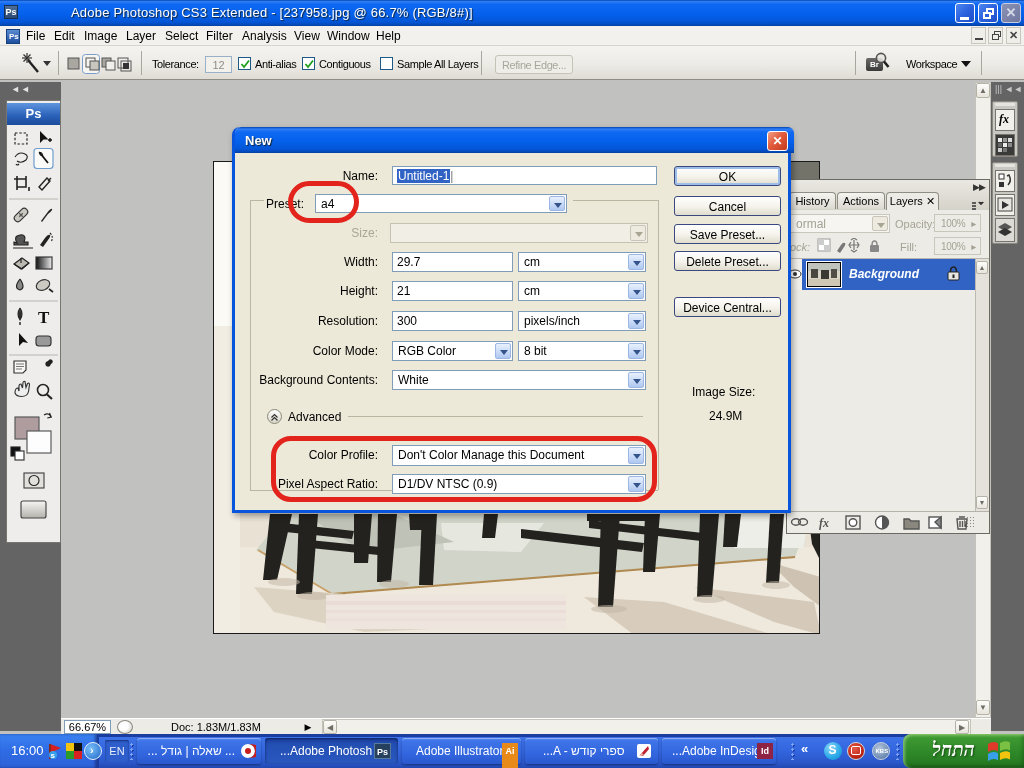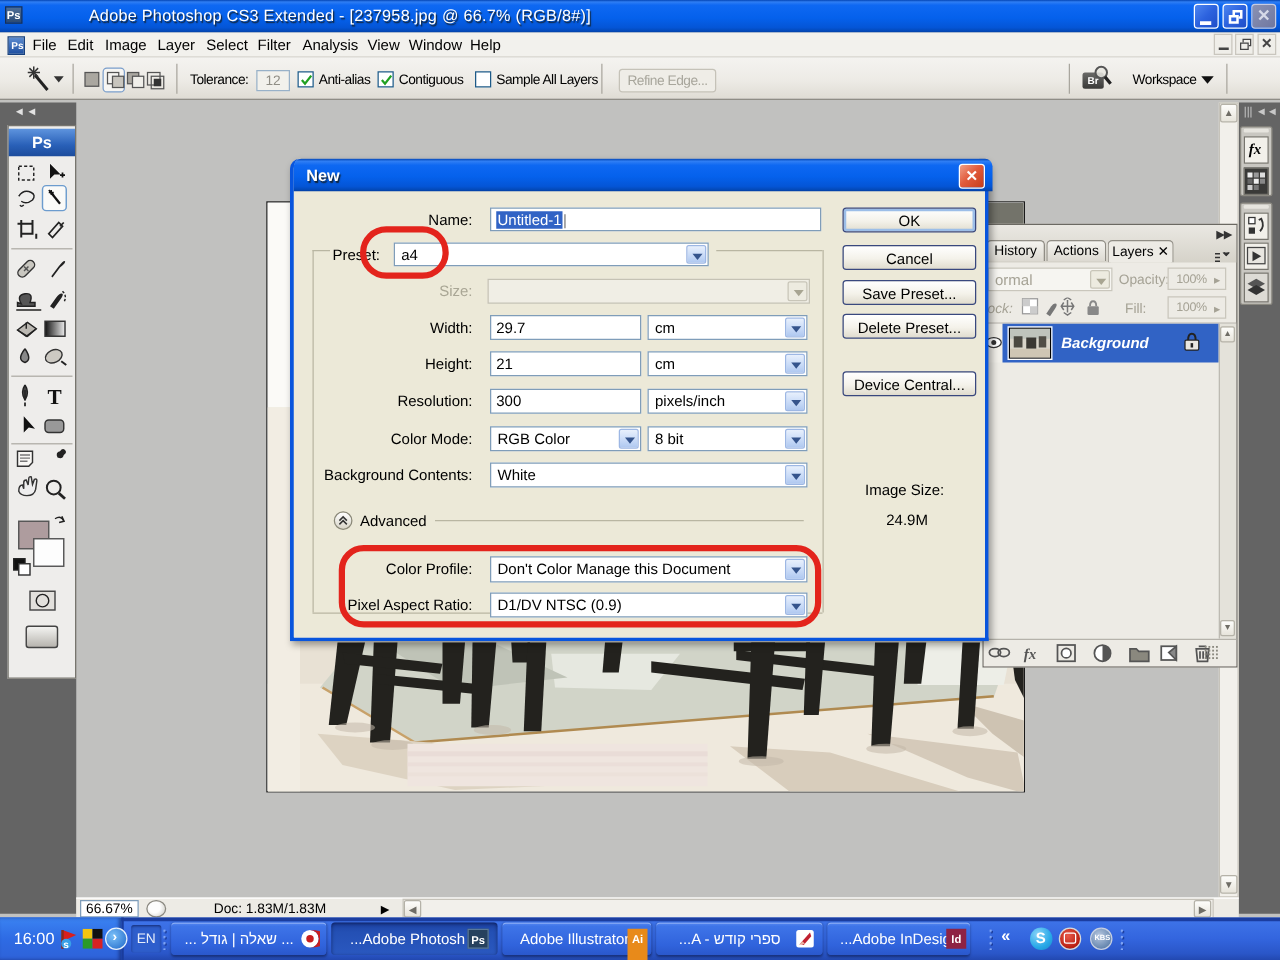--- a/index.html
+++ b/index.html
@@ -589,15 +589,28 @@
         <span style="position:absolute; left:4.5px; top:1px; color:#fff; font-size:12px; font-weight:bold;">S</span>
       </div>
   <div class="abs" style="left:847px; top:8px; width:18px; height:18px; border-radius:50%; background:radial-gradient(circle at 40% 35%, #E85A4A, #B81E10 70%, #901408); border:1px solid #D8D8D8;">
         <span style="position:absolute; left:3px; top:3px; width:10px; height:9px; border:1.5px solid #fff; border-radius:2px;"></span>
       </div>
   <div class="abs" style="left:872px; top:8px; width:18px; height:18px; border-radius:50%; background:radial-gradient(circle at 40% 35%, #B8C8E0, #6888B0 70%, #48688F); border:1px solid #C8D0E0;">
         <span style="position:absolute; left:2.5px; top:5px; color:#fff; font-size:6px; font-weight:bold;">KBS</span>
       </div>
   <div class="tdots" style="left:896px;"></div>
 
+  <div class="abs" style="left:903px; top:0; width:121px; height:34px; border-radius:8px 0 0 8px;
+    background:linear-gradient(180deg,#5AAE3E 0%,#3E9832 12%,#2E8828 55%,#267A22 90%,#1E6A1C 100%);
+    box-shadow:inset 2px 1px 3px rgba(220,255,200,0.45), inset -1px -2px 4px rgba(0,40,0,0.4);">
+    <span style="position:absolute; left:29px; top:5px; color:#fff; font-size:19px; font-weight:bold; font-style:italic; text-shadow:1px 1px 2px #14430F; font-family:'Liberation Serif',serif;">התחל</span>
+    <svg style="position:absolute; left:84px; top:6px;" width="24" height="23" viewBox="0 0 24 23">
+      <g transform="skewY(-4)">
+        <path d="M1 4 q5 -3 10 0 l0 8 q-5 -3 -10 0 z" fill="#E23A2A"></path>
+        <path d="M13 4 q5 -3 10 0 l0 8 q-5 -3 -10 0 z" fill="#7AC043"></path>
+        <path d="M1 14 q5 -3 10 0 l0 7 q-5 -3 -10 0 z" fill="#38A0E8"></path>
+        <path d="M13 14 q5 -3 10 0 l0 7 q-5 -3 -10 0 z" fill="#F2C410"></path>
+      </g>
+    </svg>
+  </div>
 </div>
 
 </div>
 
 </body></html>

